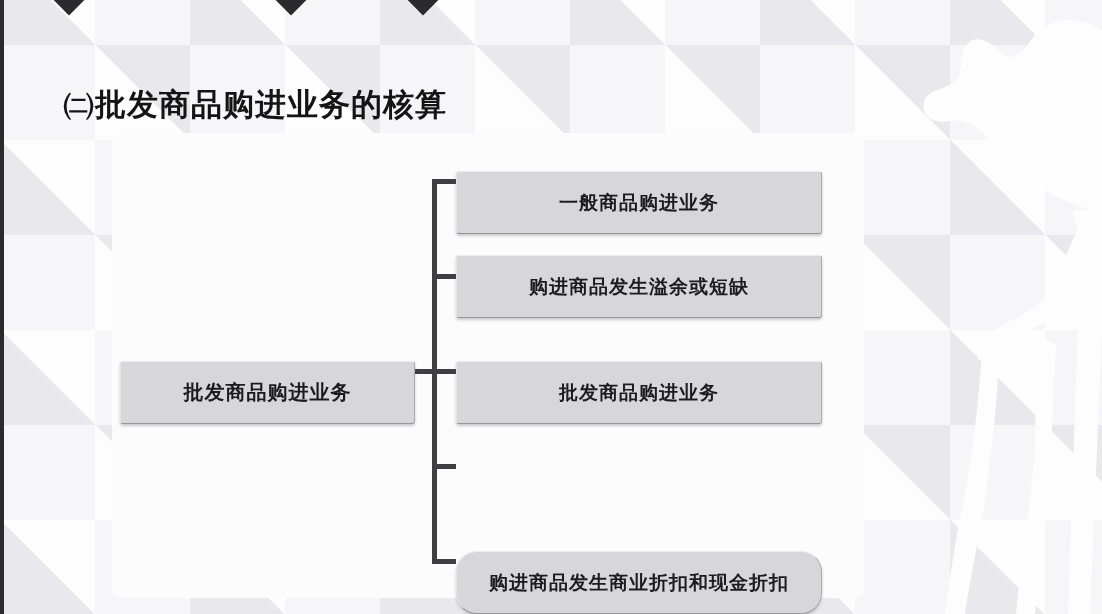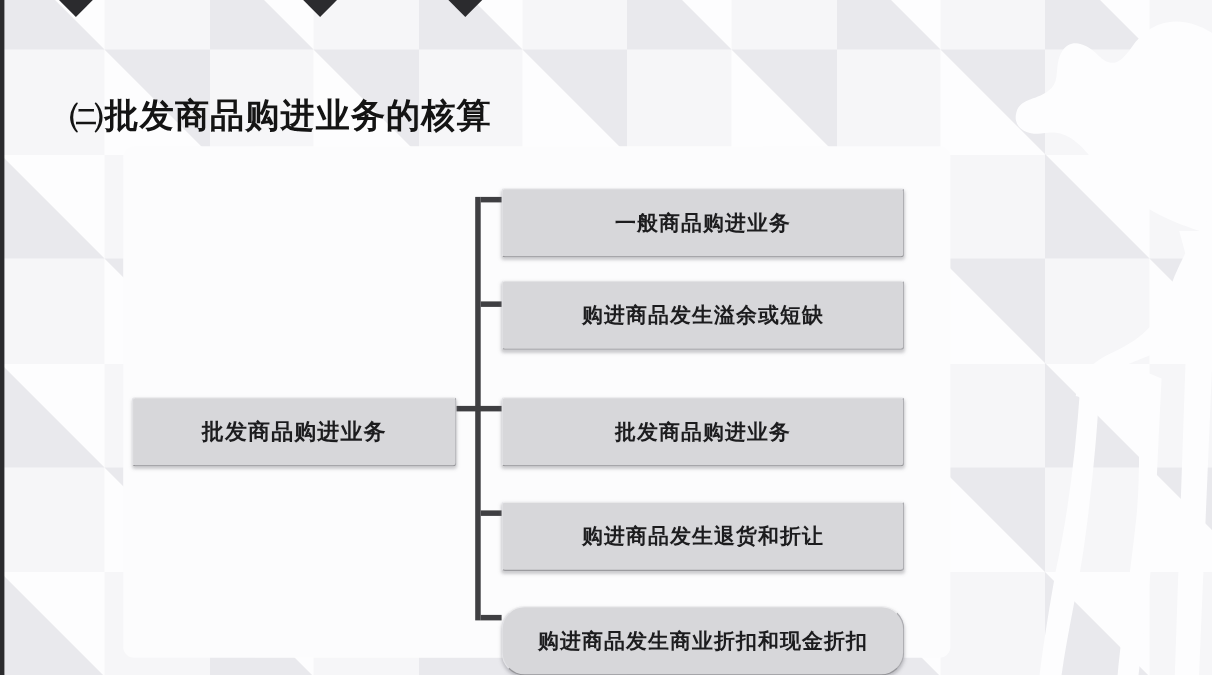--- a/index.html
+++ b/index.html
@@ -112,20 +112,17 @@
 
   <div class="node branch b1">
     <span>一般商品购进业务</span>
   </div>
   <div class="node branch b2">
     <span>购进商品发生溢余或短缺</span>
   </div>
   <div class="node branch b3">
     <span>批发商品购进业务</span>
   </div>
-  <div class="node branch b4">
-    <span>购进商品发生退货和折让</span>
-  </div>
   <div class="node branch b5">
     <span>购进商品发生商业折扣和现金折扣</span>
   </div>
 
 </div>
 
 </body></html>

